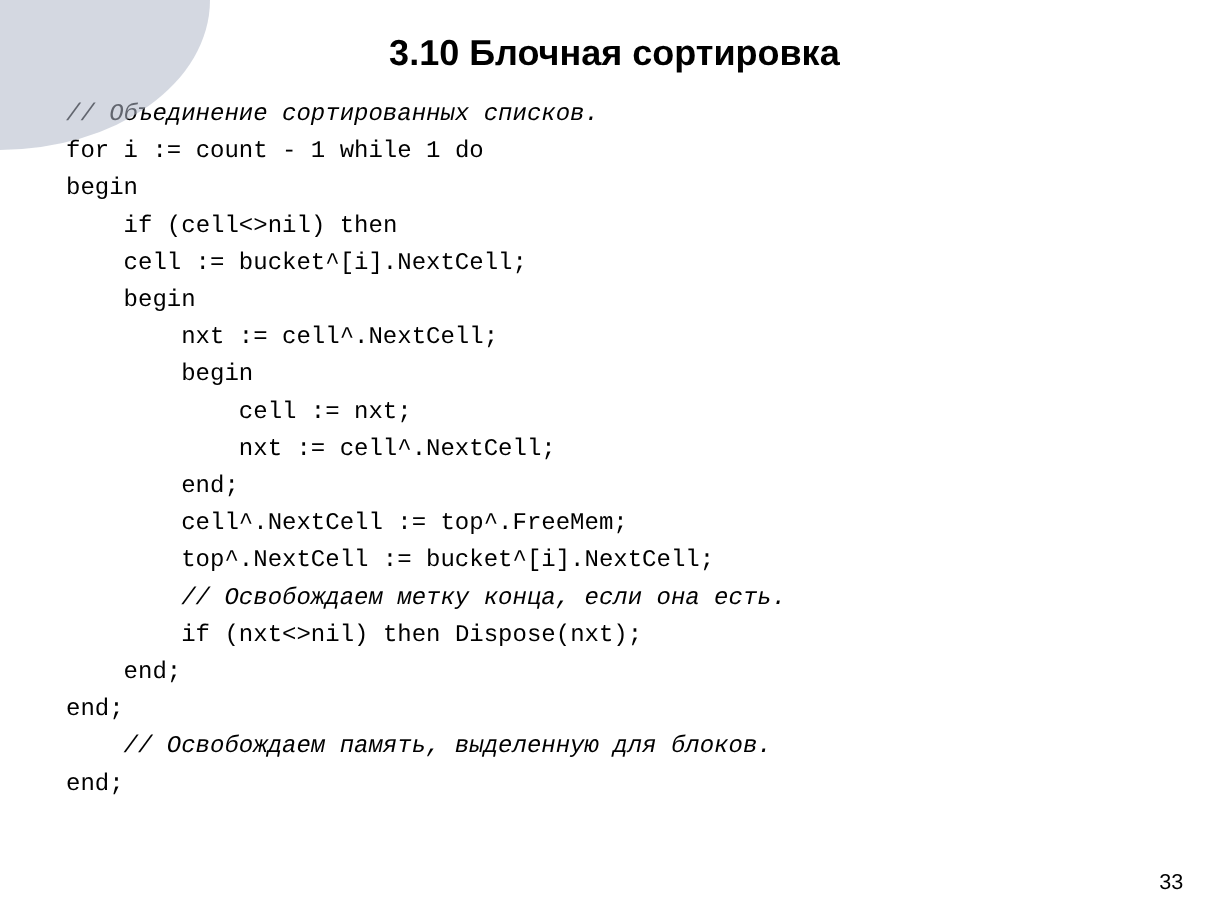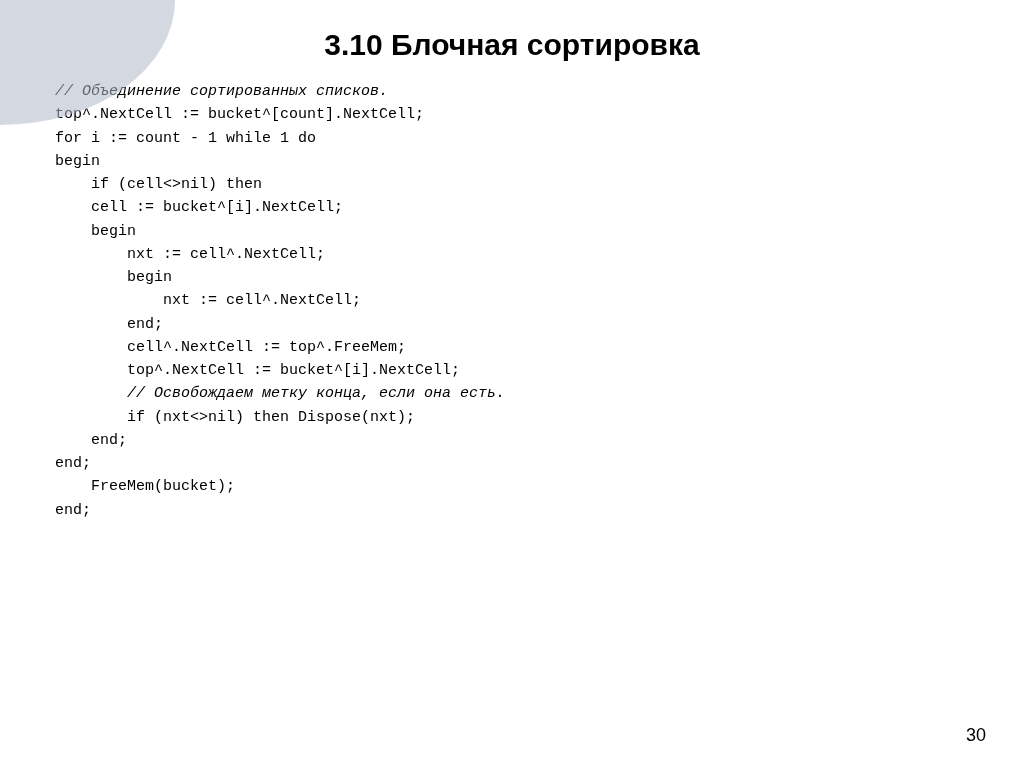--- a/index.html
+++ b/index.html
@@ -46,21 +46,21 @@
       font-weight: bold;
       padding-top: 28px;
       padding-bottom: 18px;
       color: #000000;
       font-family: Arial, sans-serif;
     }
 
     .code-area {
       margin: 0 55px;
       font-family: 'Courier New', Courier, monospace;
-      font-size: 15px;
+      font-size: 20px;
       line-height: 1.55;
       color: #000000;
     }
 
     .code-line {
       display: block;
       white-space: pre;
     }
 
     .kw {
@@ -88,36 +88,36 @@
   <div class="deco-arc">
     <svg viewBox="0 0 180 130" xmlns="http://www.w3.org/2000/svg">
       <ellipse cx="0" cy="0" rx="175" ry="125" fill="#b0b8c8" opacity="0.55"></ellipse>
     </svg>
   </div>
 
   <h1 class="slide-title">3.10 Блочная сортировка</h1>
 
   <div class="code-area" id="code-render">
       <span class="code-line"><span class="comment">// Объединение сортированных списков.</span></span>
-      <span class="code-line">top^.NextCell := bucket^[count].NextCell;</span>
       <span class="code-line"><span class="kw">for</span> i := count - 1 <span class="kw">while</span> 1 <span class="kw">do</span></span>
       <span class="code-line"><span class="kw">begin</span></span>
       <span class="code-line">    <span class="kw">if</span> (cell&lt;&gt;<span class="kw">nil</span>) <span class="kw">then</span></span>
       <span class="code-line">    cell := bucket^[i].NextCell;</span>
       <span class="code-line"><span class="kw">    begin</span></span>
       <span class="code-line">        nxt := cell^.NextCell;</span>
       <span class="code-line"><span class="kw">        begin</span></span>
+      <span class="code-line">            cell := nxt;</span>
       <span class="code-line">            nxt := cell^.NextCell;</span>
       <span class="code-line"><span class="kw">        end;</span></span>
       <span class="code-line">        cell^.NextCell := top^.FreeMem;</span>
       <span class="code-line">        top^.NextCell := bucket^[i].NextCell;</span>
       <span class="code-line"></span>
       <span class="code-line"><span class="comment">        // Освобождаем метку конца, если она есть.</span></span>
       <span class="code-line">        <span class="kw">if</span> (nxt&lt;&gt;<span class="kw">nil</span>) <span class="kw">then</span> Dispose(nxt);</span>
       <span class="code-line"><span class="kw">    end;</span></span>
       <span class="code-line"><span class="kw">end;</span></span>
       <span class="code-line"></span>
-      <span class="code-line">    FreeMem(bucket);</span>
+      <span class="code-line"><span class="comment">    // Освобождаем память, выделенную для блоков.</span></span>
       <span class="code-line"><span class="kw">end;</span></span>
     </div>
 
-  <div class="page-number">30</div>
+  <div class="page-number">33</div>
 </div>
 
 </body></html>

